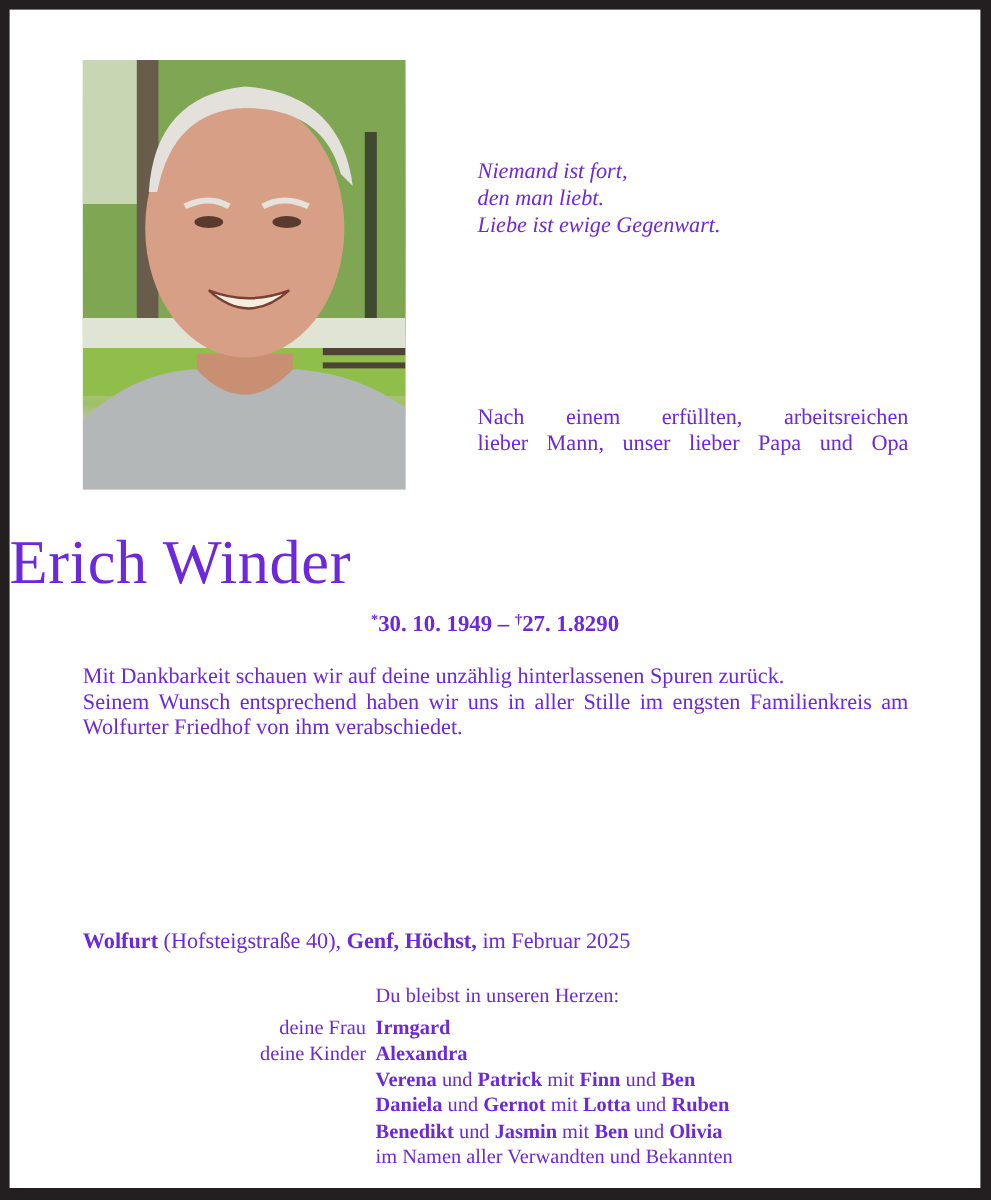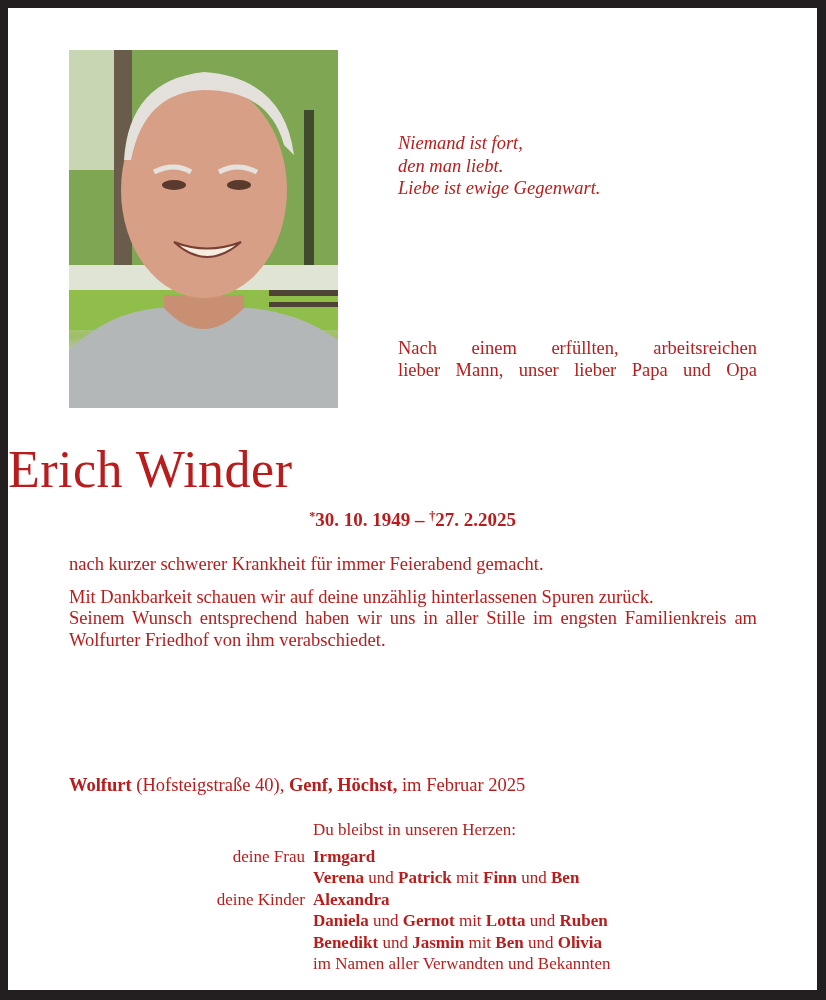--- a/index.html
+++ b/index.html
@@ -1,19 +1,19 @@
 <!DOCTYPE html>
 <html><head>
 <meta charset="utf-8">
 <style>
   * { box-sizing: border-box; margin: 0; padding: 0; }
   html, body { width: 826px; height: 1000px; background: #231f20; overflow: hidden; }
   .page {
     position: absolute; left: 8px; top: 8px; width: 809px; height: 982px;
-    background: #ffffff; color: #b91c1c;
+    background: #ffffff; color: #6d28d9;
     font-family: "Liberation Serif", "DejaVu Serif", serif;
   }
   .photo {
     position: absolute; left: 61px; top: 42px; width: 269px; height: 358px;
     overflow: hidden;
     background: linear-gradient(180deg, #a9c07e 0%, #6f9a45 40%, #8fb15a 62%, #b8cf8e 72%, #9fbf67 80%, #c5c8c8 86%, #b9bcbd 100%);
   }
   .photo svg { display: block; width: 100%; height: 100%; }
   .quote {
     position: absolute; left: 390px; top: 124px;
@@ -87,49 +87,48 @@
   </div>
 
   <div class="intro">
     <span>Nach einem erfüllten, arbeitsreichen</span>
     <span>lieber Mann, unser lieber Papa und Opa</span>
   </div>
 
   <div class="name">Erich Winder</div>
 
   <div class="dates">
-    <sup>*</sup><span>30. 10. 1949</span><span> – </span><sup>†</sup><span>27. 2.2025</span>
+    <sup>*</sup><span>30. 10. 1949</span><span> – </span><sup>†</sup><span>27. 1.8290</span>
   </div>
 
   <div class="body-text">
-    <p class="first">nach kurzer schwerer Krankheit für immer Feierabend gemacht.</p>
     <p>Mit Dankbarkeit schauen wir auf deine unzählig hinterlassenen Spuren zurück.</p>
     <p>Seinem Wunsch entsprechend haben wir uns in aller Stille im engsten Familienkreis am Wolfurter Friedhof von ihm verabschiedet.</p>
   </div>
 
   <div class="place">
     <b>Wolfurt</b><span> (Hofsteigstraße 40), </span><b>Genf, Höchst,</b><span> im Februar 2025</span>
   </div>
 
   <div class="family">
     <div class="row lead">
       <div class="lbl"></div>
       <div class="val">Du bleibst in unseren Herzen:</div>
     </div>
     <div class="row">
       <div class="lbl">deine Frau</div>
       <div class="val"><b>Irmgard</b></div>
     </div>
     <div class="row">
+      <div class="lbl">deine Kinder</div>
+      <div class="val"><b>Alexandra</b></div>
+    </div>
+    <div class="row">
       <div class="lbl"></div>
       <div class="val"><b>Verena</b><span> und </span><b>Patrick</b><span> mit </span><b>Finn</b><span> und </span><b>Ben</b></div>
-    </div>
-    <div class="row">
-      <div class="lbl">deine Kinder</div>
-      <div class="val"><b>Alexandra</b></div>
     </div>
     <div class="row">
       <div class="lbl"></div>
       <div class="val"><b>Daniela</b><span> und </span><b>Gernot</b><span> mit </span><b>Lotta</b><span> und </span><b>Ruben</b></div>
     </div>
     <div class="row">
       <div class="lbl"></div>
       <div class="val"><b>Benedikt</b><span> und </span><b>Jasmin</b><span> mit </span><b>Ben</b><span> und </span><b>Olivia</b></div>
     </div>
     <div class="row">

